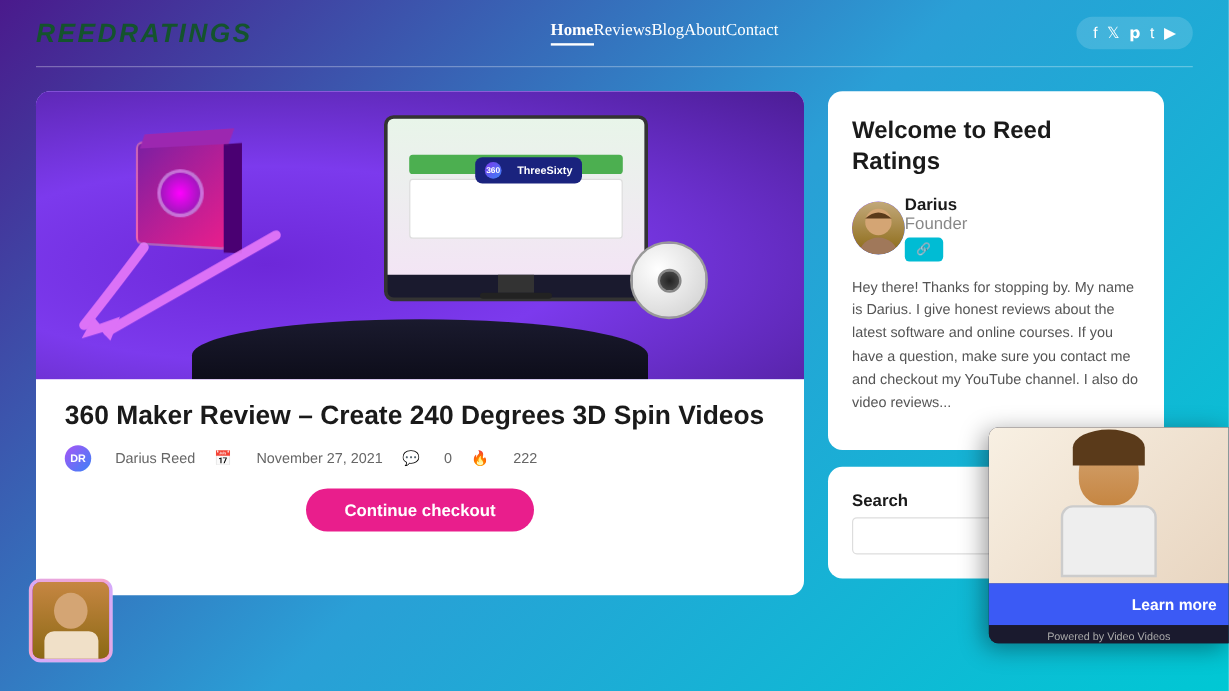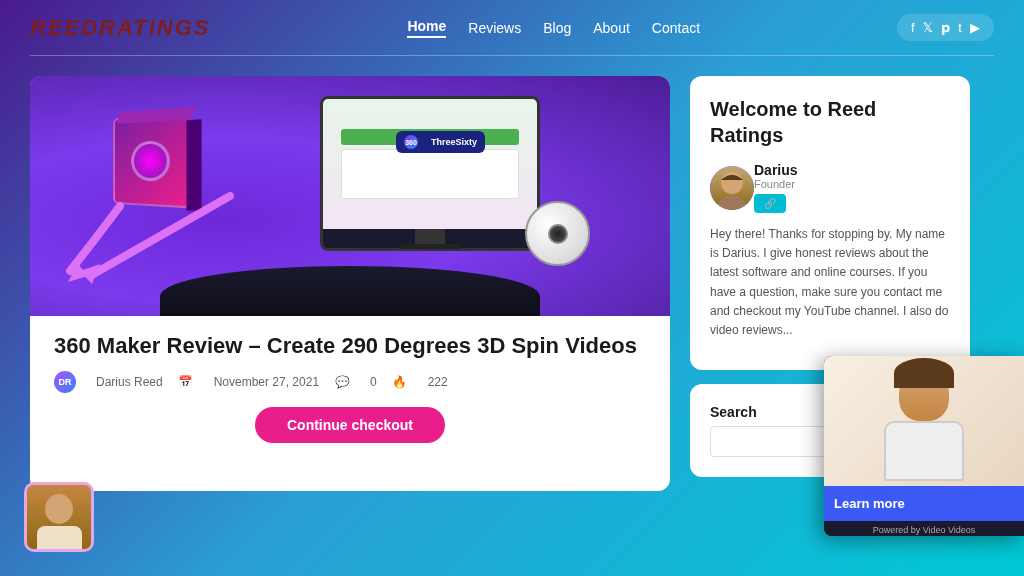--- a/index.html
+++ b/index.html
@@ -16,29 +16,28 @@
     .header {
       display: flex;
       align-items: center;
       justify-content: space-between;
       padding: 14px 30px;
       background: transparent;
     }
     .logo {
       font-size: 22px;
       font-weight: 900;
-      color: #7f1d1d;
+      color: #14532d;
       letter-spacing: 2px;
       text-transform: uppercase;
       font-style: italic;
     }
     .nav {
       display: flex;
-      align-items: center;
-      gap: 22px;
+      font-family: Liberation Serif, serif;
     }
     .nav a {
       color: #fff;
       text-decoration: none;
       font-size: 14px;
       font-weight: 500;
     }
     .nav a.active {
       font-weight: 700;
       border-bottom: 2px solid #fff;
@@ -357,21 +356,21 @@
       align-items: flex-end;
       justify-content: center;
       overflow: hidden;
     }
     .author-info-name {
       font-weight: 700;
       font-size: 14px;
       color: #1a1a1a;
     }
     .author-info-role {
-      font-size: 11px;
+      font-size: 14px;
       color: #888;
     }
     .author-link-btn {
       display: inline-flex;
       align-items: center;
       justify-content: center;
       background: #00bcd4;
       border-radius: 4px;
       padding: 4px 10px;
       margin-top: 4px;
@@ -452,21 +451,21 @@
       width: 80px;
       height: 60px;
       background: #eee;
       border-radius: 10px 10px 0 0;
       margin: 0 auto;
       border: 2px solid #ccc;
     }
     .video-learn-btn {
       background: #3b5af5;
       color: #fff;
-      text-align: left;
+      text-align: right;
       padding: 10px;
       font-size: 13px;
       font-weight: 600;
       cursor: pointer;
     }
     .video-powered {
       background: #1a1a2e;
       color: #aaa;
       text-align: center;
       padding: 4px;
@@ -571,21 +570,21 @@
       </div>
 
       <svg class="arrow-svg" viewBox="0 0 200 100">
         <path d="M 170 10 Q 100 50 30 90" stroke="#e879f9" stroke-width="8" fill="none" stroke-linecap="round"></path>
         <polygon points="20,85 40,78 32,98" fill="#e879f9"></polygon>
         <path d="M 60 20 Q 30 60 10 85" stroke="#e879f9" stroke-width="8" fill="none" stroke-linecap="round"></path>
         <polygon points="8,96 18,78 28,90" fill="#e879f9"></polygon>
       </svg>
     </div>
     <div class="article-body">
-      <h2 class="article-title">360 Maker Review – Create 290 Degrees 3D Spin Videos</h2>
+      <h2 class="article-title">360 Maker Review – Create 240 Degrees 3D Spin Videos</h2>
       <div class="article-meta">
         <div class="meta-item">
           <div class="meta-avatar">DR</div>
           <span>Darius Reed</span>
         </div>
         <div class="meta-item">
           <span>📅</span>
           <span>November 27, 2021</span>
         </div>
         <div class="meta-item">

